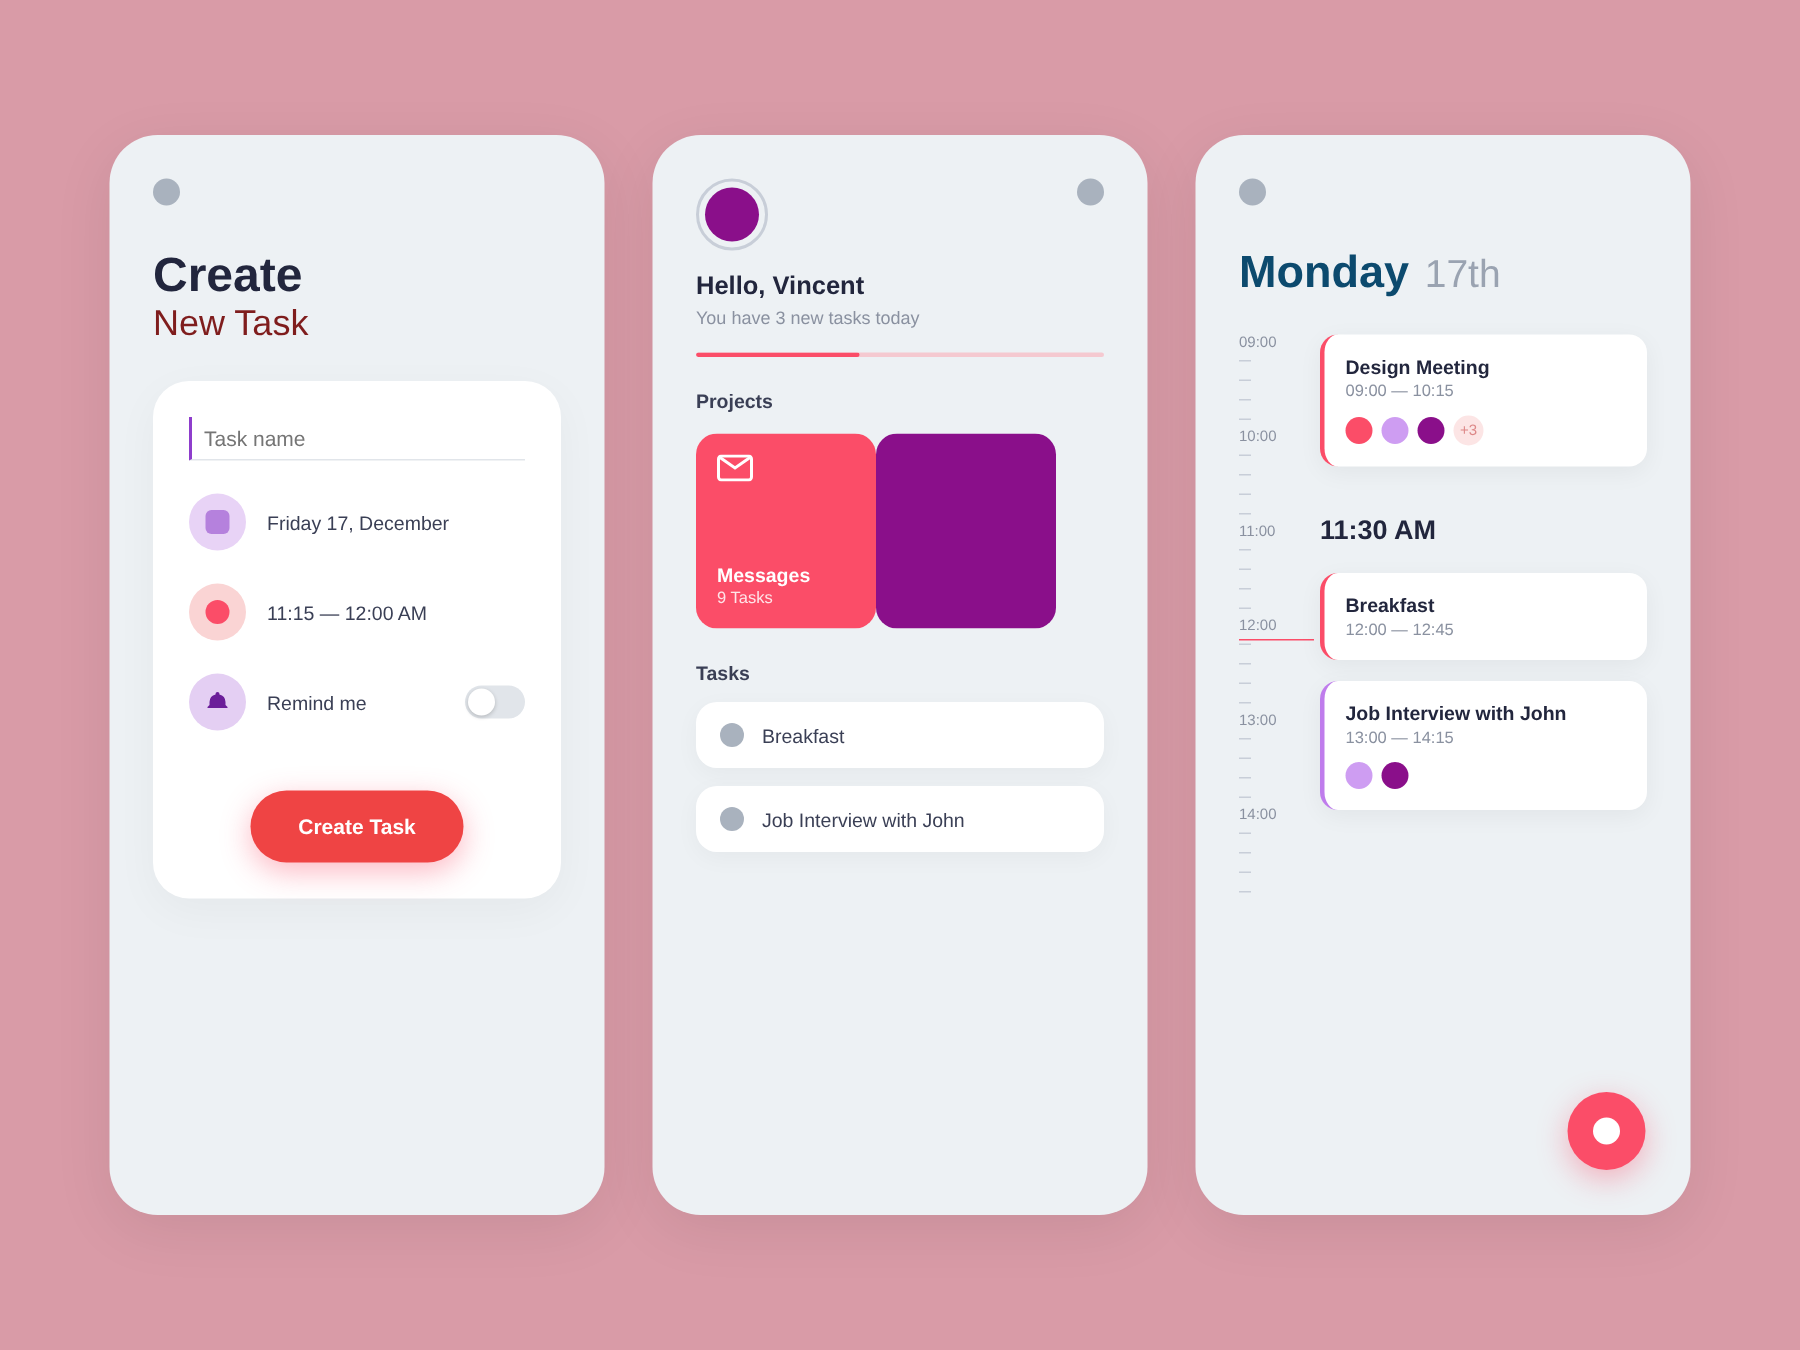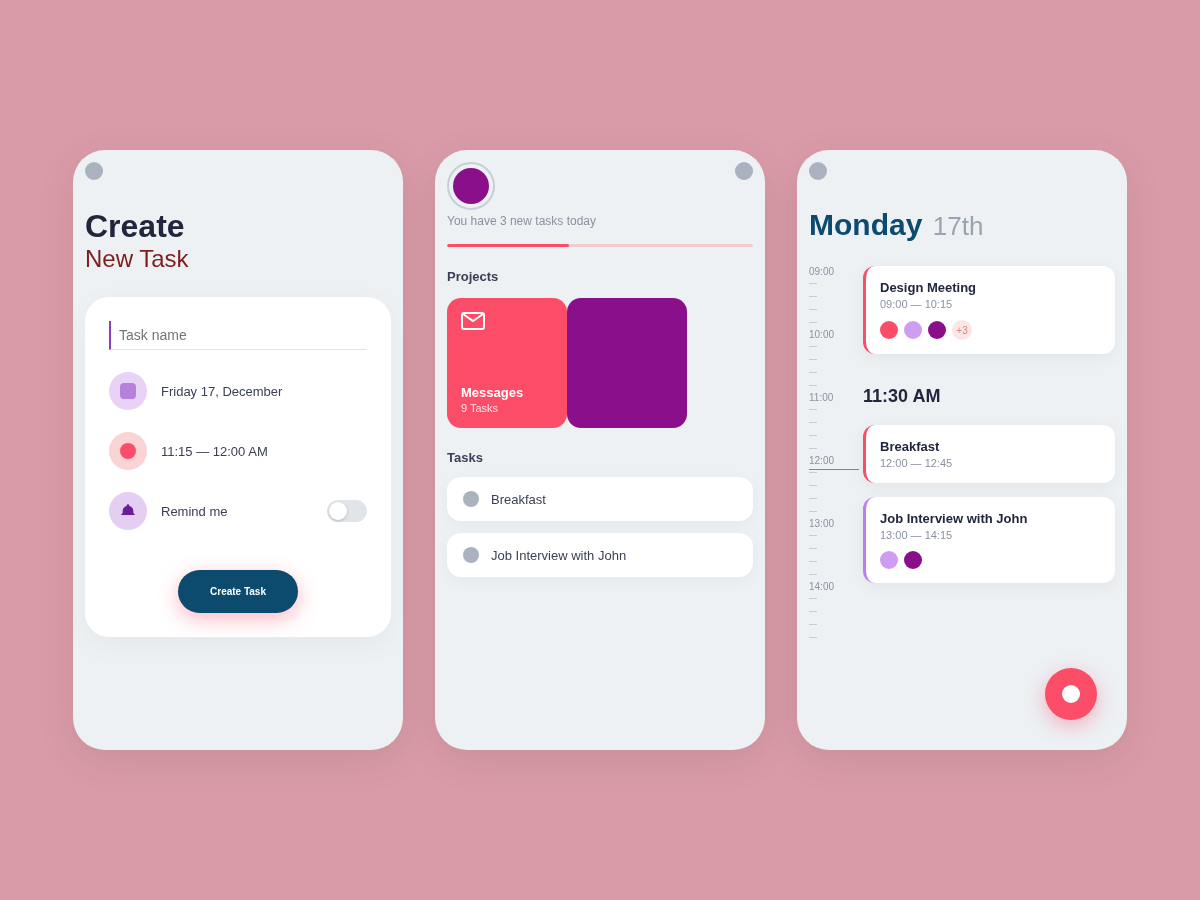--- a/index.html
+++ b/index.html
@@ -1,33 +1,33 @@
 <!DOCTYPE html>
 <html><head>
 <meta charset="utf-8">
 <style>
 * { margin: 0; padding: 0; box-sizing: border-box; font-family: -apple-system, BlinkMacSystemFont, 'Segoe UI', sans-serif; }
 body { background: #D99BA7; width: 1200px; height: 900px; display: flex; justify-content: center; align-items: center; gap: 32px; }
-.screen { width: 330px; height: 600px; background: #EDF1F4; border-radius: 32px; padding: 12px; box-shadow: 0 10px 40px rgba(0,0,0,0.08); position: relative; overflow: hidden; }
+.screen { width: 330px; height: 720px; background: #EDF1F4; border-radius: 32px; padding: 29px; box-shadow: 0 10px 40px rgba(0,0,0,0.08); position: relative; overflow: hidden; }
 .screen-2 { background: #EDF1F4; }
 .dot { width: 18px; height: 18px; border-radius: 50%; background: #A9B2BE; }
 .title-bold { font-size: 32px; font-weight: 800; color: #22263D; }
 .title-light { font-size: 24px; font-weight: 300; color: #7f1d1d; }
 .card-white { background: #fff; border-radius: 24px; padding: 24px; margin-top: 24px; box-shadow: 0 8px 30px rgba(0,0,0,0.04); }
 .input-field { width: 100%; border: none; border-left: 2px solid #8E3DCC; border-bottom: 1px solid #E1E5EA; padding: 6px 8px; font-size: 14px; color: #9AA3B1; background: transparent; outline: none; }
 .row { display: flex; align-items: center; gap: 14px; margin-top: 22px; }
 .icon-circle { width: 38px; height: 38px; border-radius: 50%; display: flex; align-items: center; justify-content: center; flex-shrink: 0; }
 .ic-lav { background: #E8D3F6; }
 .ic-pink { background: #FAD4D4; }
 .ic-purp { background: #E4CFF3; }
 .ic-inner { width: 16px; height: 16px; border-radius: 4px; }
 .lbl { font-size: 13px; color: #3A3F55; font-weight: 500; }
 .toggle { width: 40px; height: 22px; border-radius: 20px; background: #E1E5EA; display: flex; align-items: center; padding: 2px; margin-left: auto; }
 .toggle-thumb { width: 18px; height: 18px; border-radius: 50%; background: #fff; box-shadow: 0 1px 3px rgba(0,0,0,0.2); }
-.btn-create { background: #0c4a6e; color: #fff; font-weight: 700; font-size: 10px; padding: 16px 32px; border-radius: 30px; border: none; display: block; margin: 40px auto 0; box-shadow: 0 6px 20px rgba(251,77,104,0.4); cursor: pointer; }
+.btn-create { background: #ef4444; color: #fff; font-weight: 700; font-size: 14px; padding: 16px 32px; border-radius: 30px; border: none; display: block; margin: 40px auto 0; box-shadow: 0 6px 20px rgba(251,77,104,0.4); cursor: pointer; }
 .avatar-ring { width: 48px; height: 48px; border-radius: 50%; border: 2px solid #C8CED8; display: flex; align-items: center; justify-content: center; }
 .avatar { width: 36px; height: 36px; border-radius: 50%; background: #8A0F8A; }
 .header-row { display: flex; justify-content: space-between; align-items: flex-start; }
 .hello { font-size: 17px; font-weight: 800; color: #22263D; margin-top: 14px; }
 .subhello { font-size: 12px; color: #8A91A0; margin-top: 4px; }
 .progress { width: 100%; height: 3px; background: #F5C9D0; border-radius: 2px; margin-top: 16px; overflow: hidden; }
 .progress-fill { height: 100%; width: 40%; background: #FB4D68; border-radius: 2px; }
 .sect-title { font-size: 13px; font-weight: 600; color: #3A3F55; margin-top: 22px; }
 .proj-row { display: flex; gap: 0; margin-top: 14px; overflow: hidden; }
 .proj { width: 120px; height: 130px; border-radius: 14px; padding: 14px; display: flex; flex-direction: column; justify-content: space-between; flex-shrink: 0; }
@@ -100,20 +100,21 @@
   </div>
 </div>
 
 <div class="screen screen-2">
   <div class="header-row">
     <div class="avatar-ring">
         <div class="avatar"></div>
       </div>
     <div class="dot"></div>
   </div>
+  <div class="hello">Hello, Vincent</div>
   <div class="subhello">You have 3 new tasks today</div>
   <div class="progress">
       <div class="progress-fill"></div>
     </div>
   <div class="sect-title">Projects</div>
   <div class="proj-row">
     <div class="proj proj-red">
       <svg class="proj-icon" viewBox="0 0 24 18">
           <rect x="1" y="1" width="22" height="16" rx="2" fill="none" stroke="#fff" stroke-width="2"></rect>
           <path d="M2 2l10 7 10-7" fill="none" stroke="#fff" stroke-width="2"></path>

